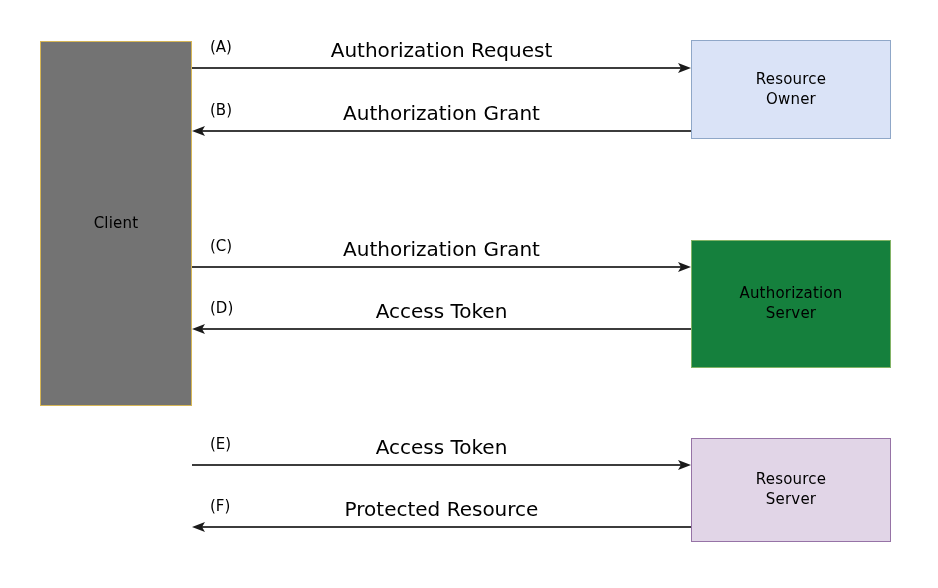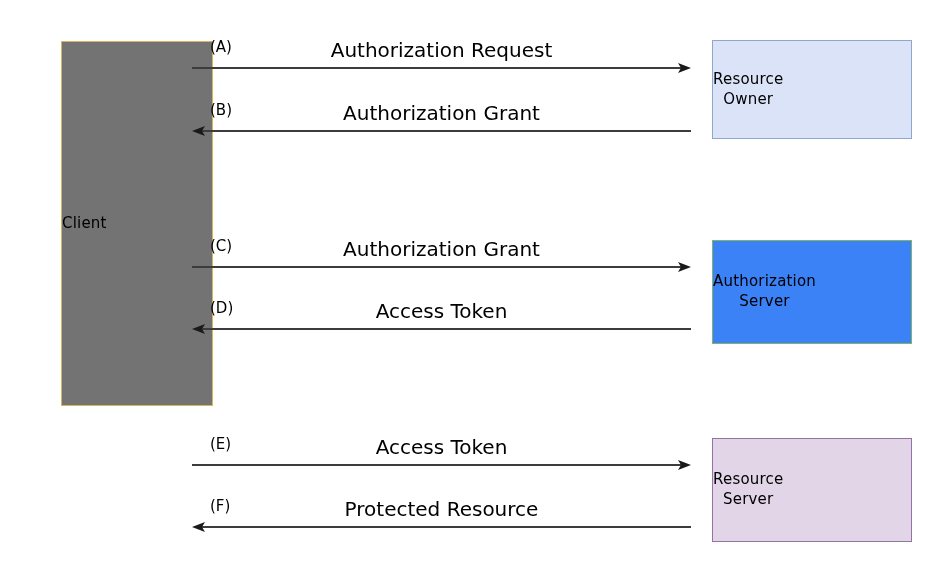--- a/index.html
+++ b/index.html
@@ -17,26 +17,26 @@
     background: #ffffff;
     overflow: hidden;
   }
 
   
   .node {
     position: absolute;
     box-sizing: border-box;
     display: flex;
     align-items: center;
+    justify-content: center;
     text-align: center;
     line-height: 1.32;
     color: #000000;
     font-size: 15px;
     letter-spacing: 0.2px;
-    margin-left: 21px;
   }
 
   .node-label {
     white-space: pre-line;
   }
 
   #node-client {
     left: 40px;
     top: 41px;
     width: 152px;
@@ -52,22 +52,22 @@
     width: 200px;
     height: 99px;
     background: #dae3f7;
     border: 1px solid #8fa7c8;
   }
 
   #node-authorization-server {
     left: 691px;
     top: 240px;
     width: 200px;
-    height: 104px;
-    background: #3b82f6;
+    height: 128px;
+    background: #15803d;
     border: 1px solid #82b366;
   }
 
   #node-resource-server {
     left: 691px;
     top: 438px;
     width: 200px;
     height: 104px;
     background: #e1d5e7;
     border: 1px solid #9673a6;

